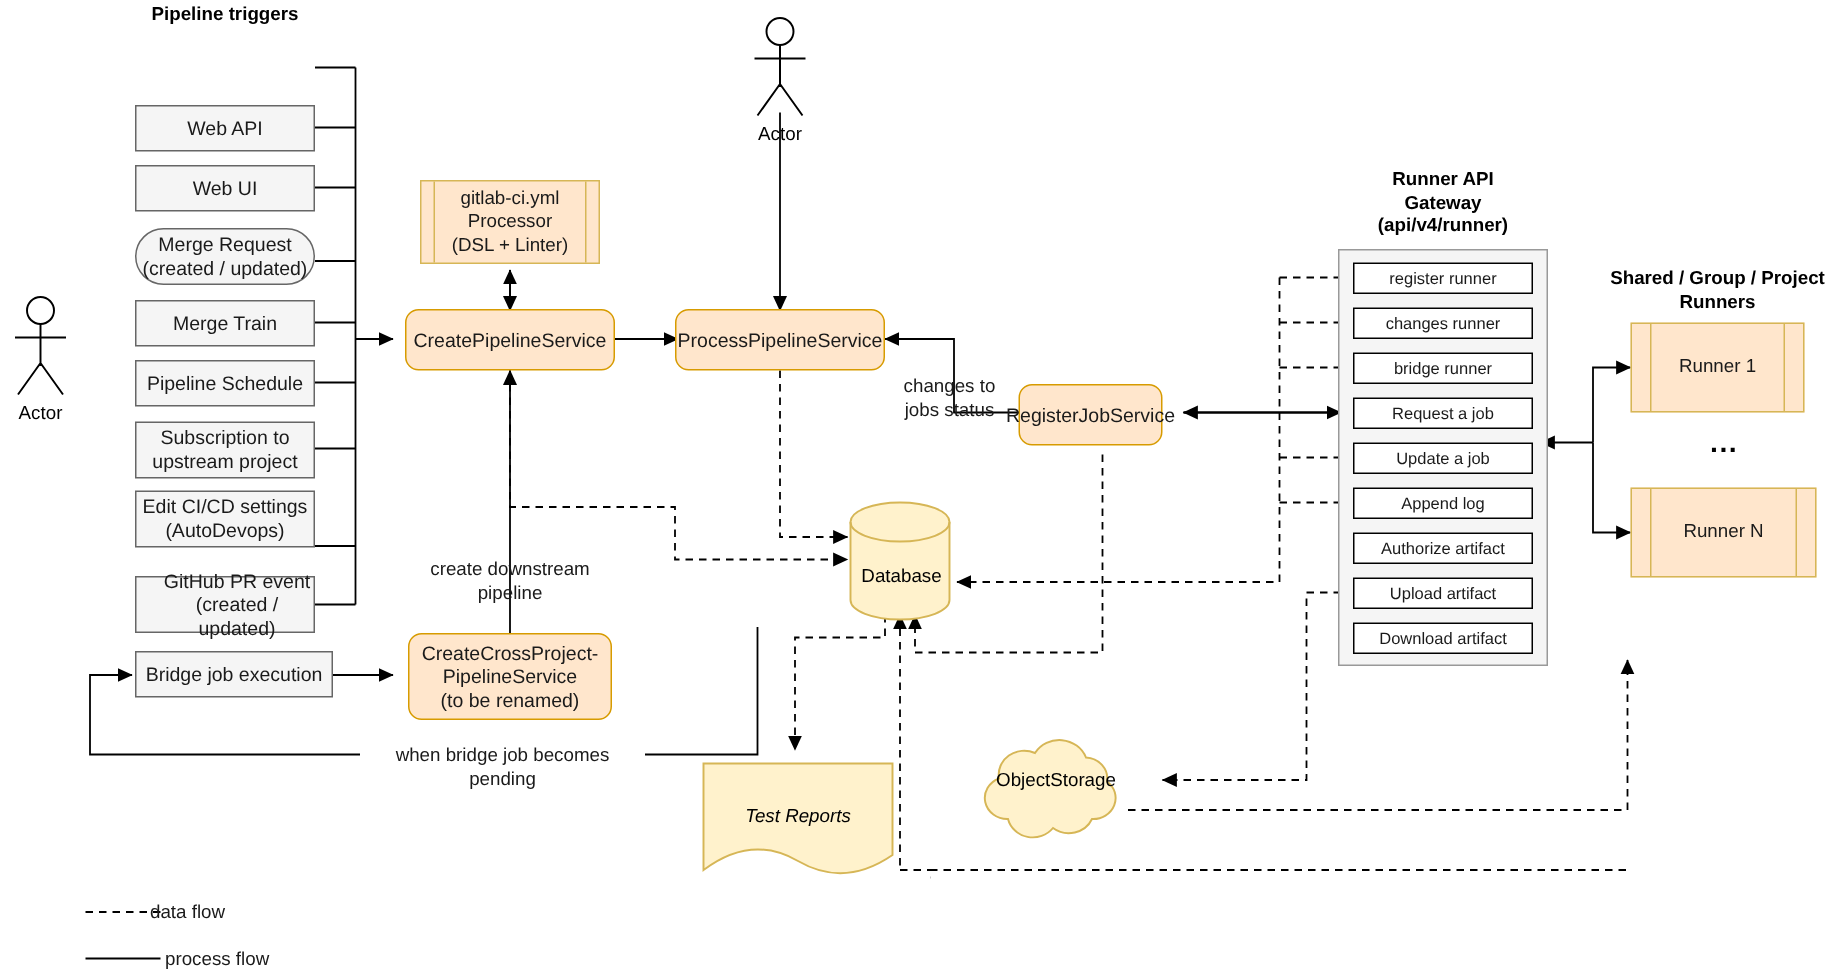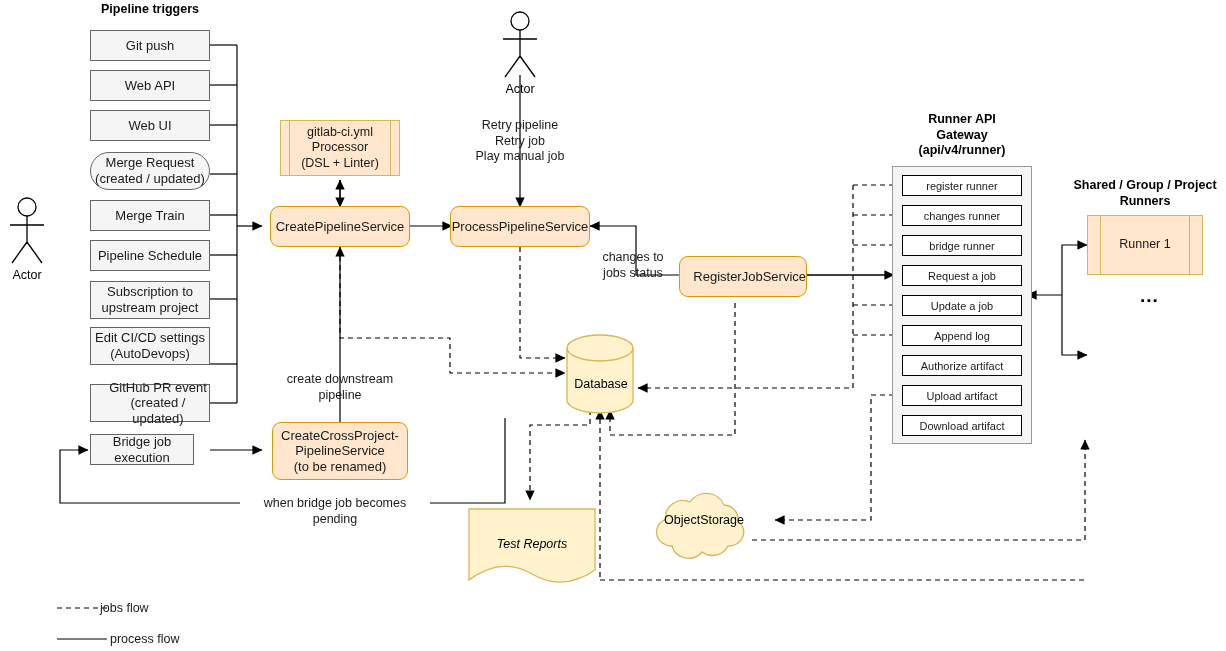--- a/index.html
+++ b/index.html
@@ -118,23 +118,20 @@
   <div class="actorlbl" style="left:2px;top:268px;width:50px;">Actor</div>
 
   <svg style="position:absolute;left:495px;top:10px;" width="50" height="75">
     <circle cx="25" cy="11" r="9" fill="#fff" stroke="#000" stroke-width="1.3"></circle>
     <path d="M25,20 V48 M8,29 H42 M25,46 L10,67 M25,46 L40,67" fill="none" stroke="#000" stroke-width="1.3"></path>
   </svg>
   <div class="actorlbl" style="left:495px;top:82px;width:50px;">Actor</div>
 
   <div class="hdr" style="left:90px;top:2px;width:120px;">Pipeline triggers</div>
 
-  <div class="node trig" style="left:90px;top:30px;width:120px;height:31px;">
-    <span>Git push</span>
-    </div>
   <div class="node trig" style="left:90px;top:70px;width:120px;height:31px;">
     <span>Web API</span>
     </div>
   <div class="node trig" style="left:90px;top:110px;width:120px;height:31px;">
     <span>Web UI</span>
     </div>
   <div class="node trig" style="left:90px;top:152px;width:120px;height:38px;border-radius:19px;">
     <span>Merge Request
 (created / updated)</span>
     </div>
@@ -149,21 +146,21 @@
 (AutoDevops)</span>
     </div>
   <div class="node trig" style="left:90px;top:281px;width:120px;height:38px;">
     <span>Subscription to
 upstream project</span>
     </div>
   <div class="node trig" style="left:90px;top:384px;width:120px;height:38px;padding-left:16px;">
     <span>GitHub PR event
 (created / updated)</span>
     </div>
-  <div class="node trig" style="left:90px;top:434px;width:104px;height:31px;">
+  <div class="node trig" style="left:90px;top:434px;width:132px;height:31px;">
     <span>Bridge job execution</span>
     </div>
 
   <div class="node comp" style="left:280px;top:120px;width:120px;height:56px;position:absolute;">
     <span class="rail" style="left:8px;"></span>
     <span class="rail" style="right:8px;"></span>
     <span style="white-space:pre-line;">gitlab-ci.yml
 Processor
 (DSL + Linter)</span>
   </div>
@@ -175,27 +172,24 @@
   <div class="node svc" style="left:450px;top:206px;width:140px;height:41px;">
     <span>ProcessPipelineService</span>
     </div>
 
   <div class="node svc" style="left:272px;top:422px;width:136px;height:58px;">
     <span style="white-space:pre-line;">CreateCrossProject-
 PipelineService
 (to be renamed)</span>
     </div>
 
-  <div class="node svc" style="left:679px;top:256px;width:128px;height:41px;justify-content:flex-end;">
+  <div class="node svc" style="left:679px;top:256px;width:96px;height:41px;">
     <span>RegisterJobService</span>
     </div>
 
-  <div class="note" style="left:455px;top:118px;width:130px;">Retry pipeline
-Retry job
-Play manual job</div>
   <div class="note" style="left:588px;top:250px;width:90px;">changes to
 jobs status</div>
   <div class="note" style="left:278px;top:372px;width:124px;">create downstream
 pipeline</div>
   <div class="note" style="left:240px;top:496px;width:190px;background:#fff;"><span>when bridge job becomes pending</span></div>
 
   <svg style="position:absolute;left:565px;top:334px;" width="72" height="82">
     <path d="M2,14 a33,13 0 0 1 66,0 V66 a33,13 0 0 1 -66,0 z" fill="#fff2cc" stroke="#d6b656" stroke-width="1.3"></path>
     <path d="M2,14 a33,13 0 0 0 66,0" fill="none" stroke="#d6b656" stroke-width="1.3"></path>
   </svg>
@@ -254,24 +248,29 @@
 Runners</div>
 
   <div class="node comp" style="left:1087px;top:215px;width:116px;height:60px;position:absolute;">
     <span class="rail" style="left:12px;"></span>
     <span class="rail" style="right:12px;"></span>
     <span>Runner 1</span>
   </div>
 
   <div class="dots" style="left:1140px;top:285px;">...</div>
 
+  <div class="node comp" style="left:1087px;top:325px;width:124px;height:60px;position:absolute;">
+    <span class="rail" style="left:12px;"></span>
+    <span class="rail" style="right:12px;"></span>
+    <span>Runner N</span>
+  </div>
 
   <svg style="position:absolute;left:55px;top:602px;" width="60" height="12">
     <path d="M2,6 H52" fill="none" stroke="#000" stroke-width="1.2" stroke-dasharray="5,4"></path>
   </svg>
-  <div class="legendtxt" style="left:100px;top:601px;">jobs flow</div>
+  <div class="legendtxt" style="left:100px;top:601px;">data flow</div>
 
   <svg style="position:absolute;left:55px;top:633px;" width="60" height="12">
     <path d="M2,6 H52" fill="none" stroke="#000" stroke-width="1.2"></path>
   </svg>
   <div class="legendtxt" style="left:110px;top:632px;">process flow</div>
 
 </div>
 
 </body></html>

